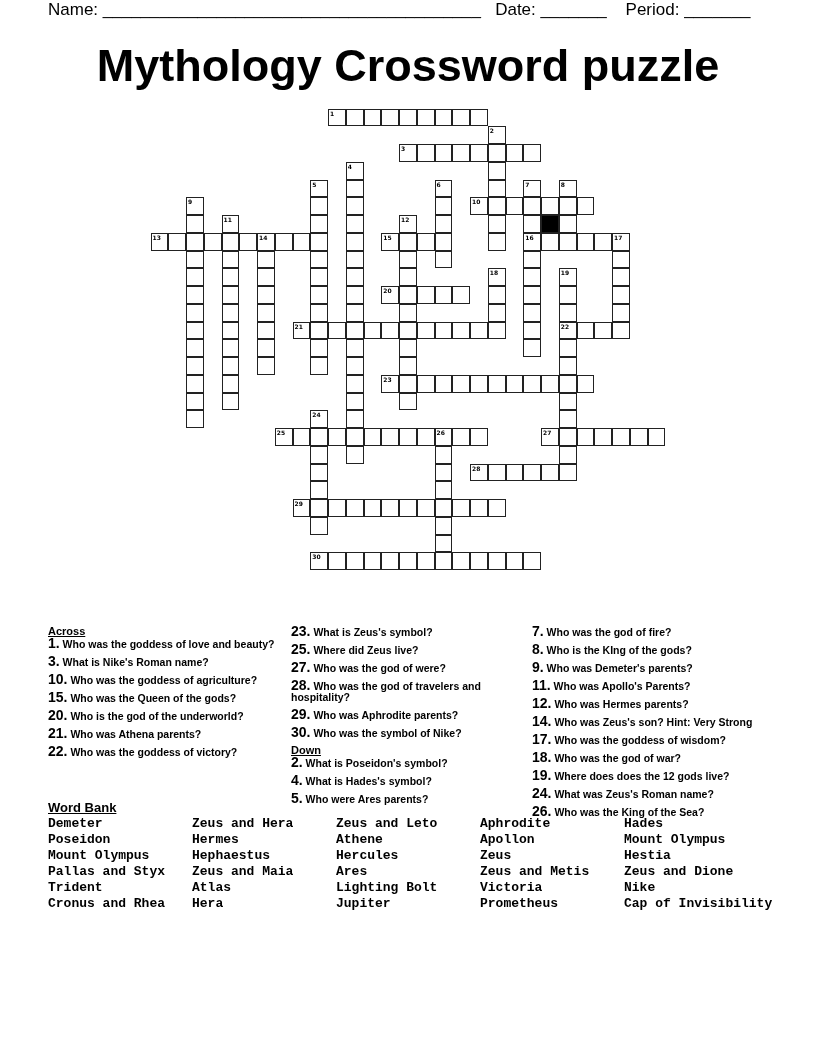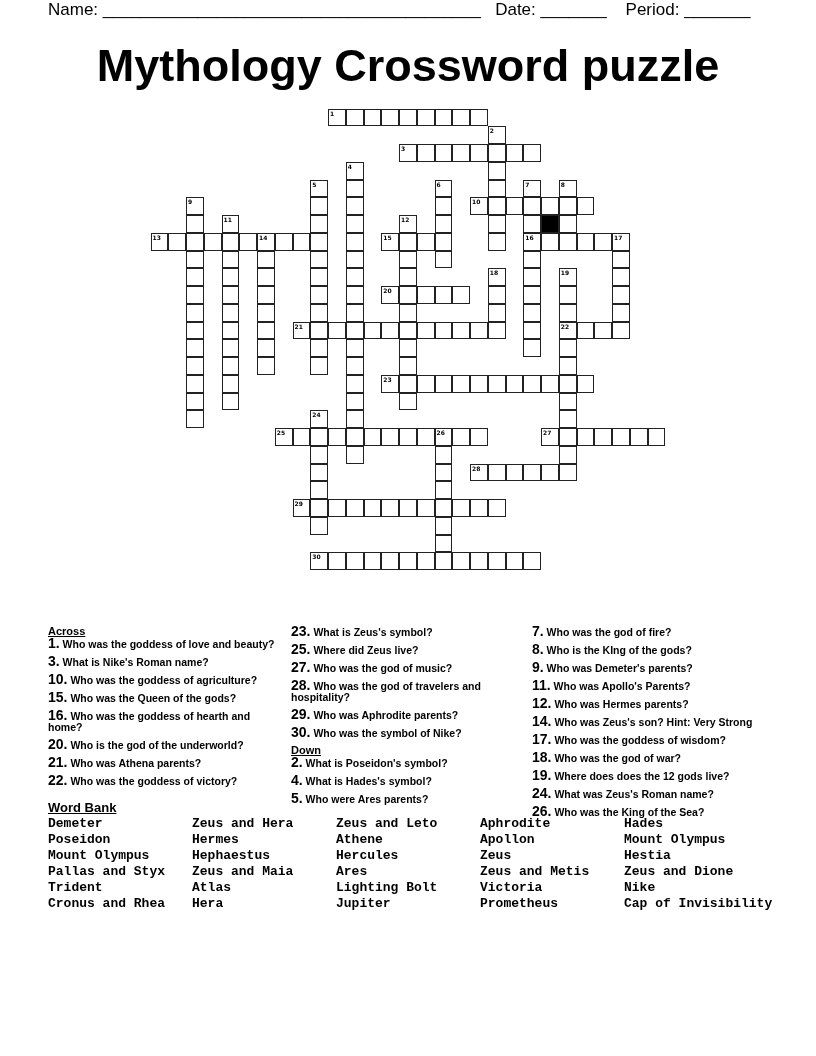--- a/index.html
+++ b/index.html
@@ -322,29 +322,28 @@
     <div class="cell black" style="left: 541.5px; top: 215.5px;"></div>
   </div>
 
 <div class="clues">
   <div class="clue-col" id="clue-col-0" style="left:48px;">
       <span class="clue-heading">Across</span>
       <span class="clue"><span class="clue-num">1.</span><span> Who was the goddess of love and beauty?</span></span>
       <span class="clue"><span class="clue-num">3.</span><span> What is Nike's Roman name?</span></span>
       <span class="clue"><span class="clue-num">10.</span><span> Who was the goddess of agriculture?</span></span>
       <span class="clue"><span class="clue-num">15.</span><span> Who was the Queen of the gods?</span></span>
-      <span class="clue"><span class="clue-num">16.</span><span> Who was the goddess of hearth and home?</span></span>
       <span class="clue"><span class="clue-num">20.</span><span> Who is the god of the underworld?</span></span>
       <span class="clue"><span class="clue-num">21.</span><span> Who was Athena parents?</span></span>
       <span class="clue"><span class="clue-num">22.</span><span> Who was the goddess of victory?</span></span>
     </div>
   <div class="clue-col" id="clue-col-1" style="left:291px;">
       <span class="clue"><span class="clue-num">23.</span><span> What is Zeus's symbol?</span></span>
       <span class="clue"><span class="clue-num">25.</span><span> Where did Zeus live?</span></span>
-      <span class="clue"><span class="clue-num">27.</span><span> Who was the god of music?</span></span>
+      <span class="clue"><span class="clue-num">27.</span><span> Who was the god of were?</span></span>
       <span class="clue"><span class="clue-num">28.</span><span> Who was the god of travelers and hospitality?</span></span>
       <span class="clue"><span class="clue-num">29.</span><span> Who was Aphrodite parents?</span></span>
       <span class="clue"><span class="clue-num">30.</span><span> Who was the symbol of Nike?</span></span>
       <span class="clue-heading">Down</span>
       <span class="clue"><span class="clue-num">2.</span><span> What is Poseidon's symbol?</span></span>
       <span class="clue"><span class="clue-num">4.</span><span> What is Hades's symbol?</span></span>
       <span class="clue"><span class="clue-num">5.</span><span> Who were Ares parents?</span></span>
     </div>
   <div class="clue-col" id="clue-col-2" style="left:532px;">
       <span class="clue"><span class="clue-num">7.</span><span> Who was the god of fire?</span></span>

